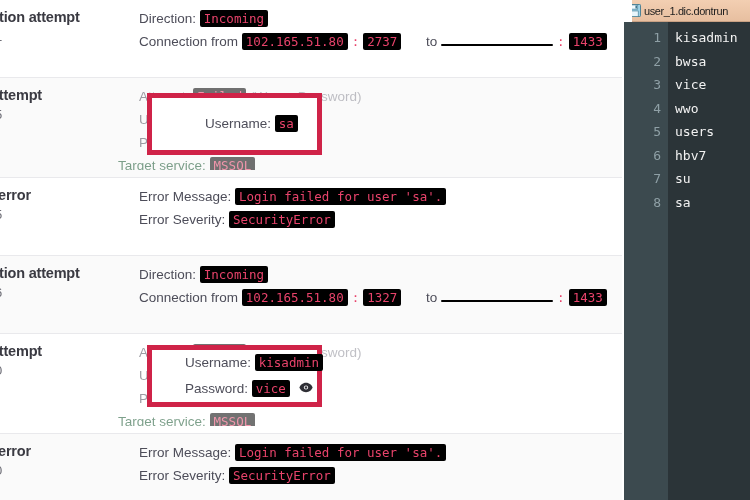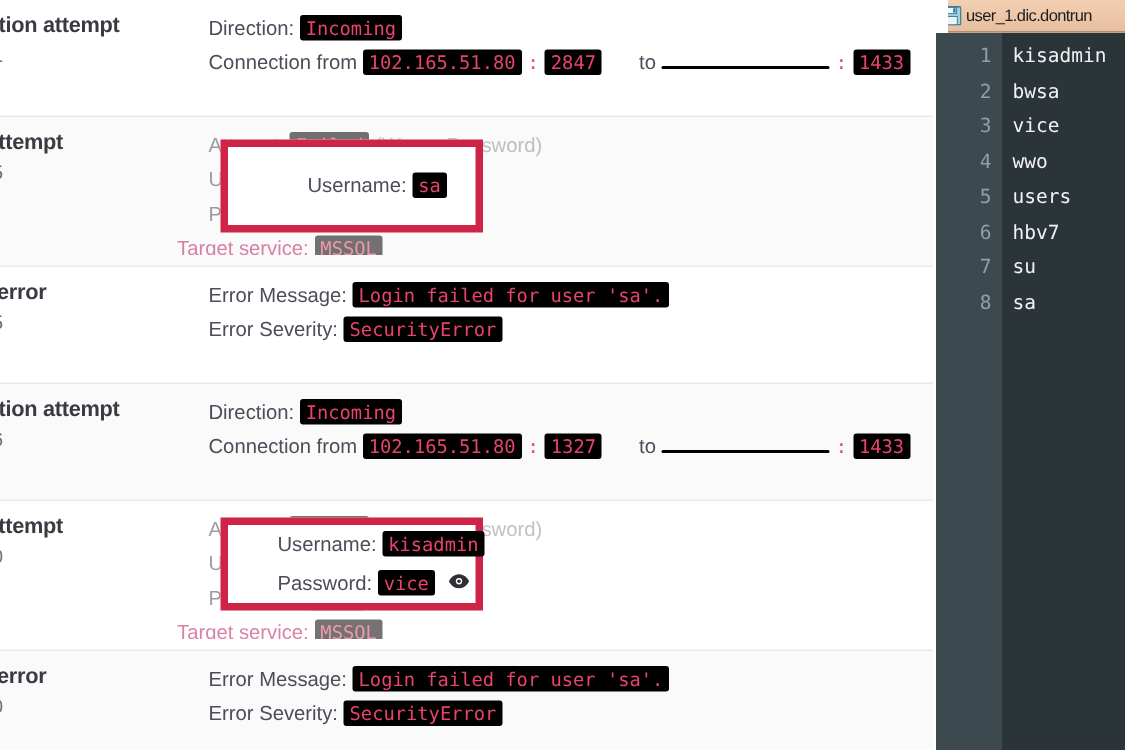--- a/index.html
+++ b/index.html
@@ -72,21 +72,21 @@
     padding:1px 4px;
     border-radius:2px;
   }
   .mono.plain{ background:transparent; }
   .mono.blank{
     color:transparent;
     display:inline-block;
     width:104px;
   }
   .muted{ color:#8d8d97; }
-  .strike-dim{ color:#be185d; }
+  .strike-dim{ color:#14532d; }
 
   
   .faded{ opacity:.55; }
 
   
   .redbox{
     position:absolute;
     border:5px solid #cf2348;
     background:#ffffff;
     box-sizing:border-box;
@@ -183,21 +183,21 @@
         <div class="ev-title">nnection attempt</div>
         <div class="ev-time">:38:41</div>
       </div>
       <div class="row-right">
         <div class="dline">
           <span class="dlabel">Direction:</span>
           <span class="mono">Incoming</span>
         </div>
         <div class="dline">
           <span class="dlabel">Connection from</span>
-          <span class="mono">102.165.51.80</span><span class="mono plain">:</span><span class="mono">2847</span>
+          <span class="mono">102.165.51.80</span><span class="mono plain">:</span><span class="mono">2737</span>
           <span class="dlabel">to</span>
           <span class="mono blank"></span><span class="mono plain">:</span><span class="mono">1433</span>
         </div>
       </div>
     </div>
 
     <div class="row alt" style="height:100px;">
       <div class="row-left">
         <div class="ev-title">gin attempt</div>
         <div class="ev-time">:38:45</div>

